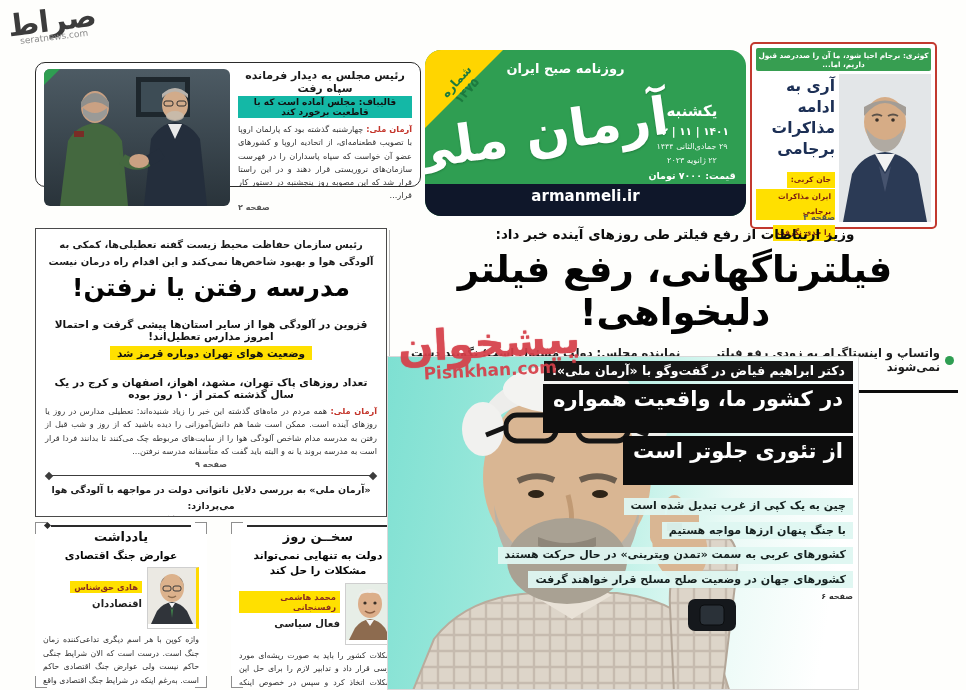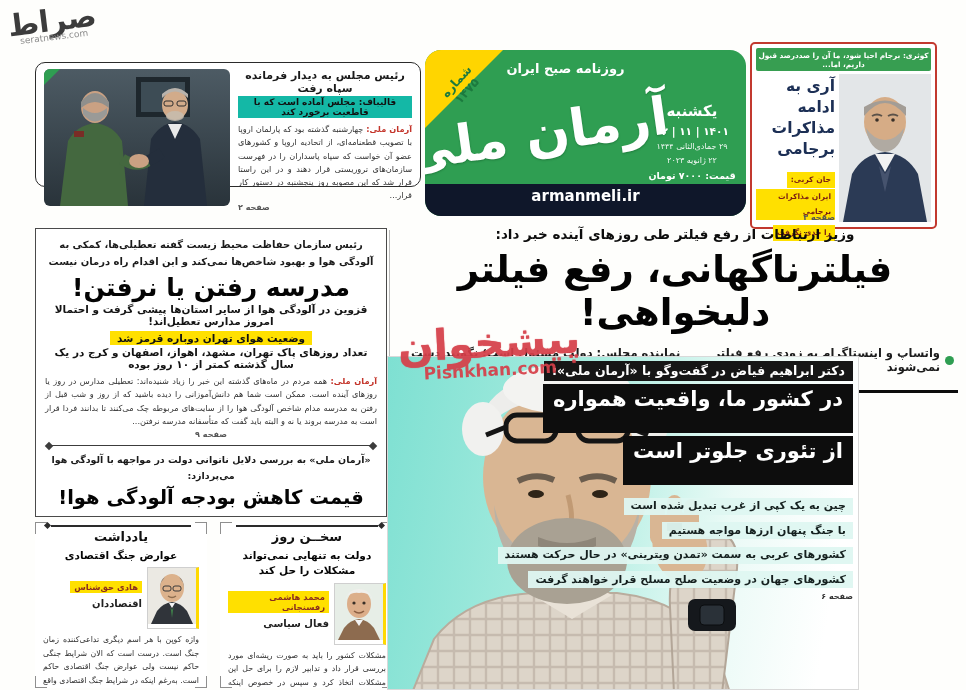--- a/index.html
+++ b/index.html
@@ -64,33 +64,33 @@
   .filter .bullets { display:flex; justify-content:space-between; margin-top:12px; padding:0 4px; }
   .filter .b { font-size:11.5px; font-weight:bold; color:#1c1c1c; display:flex; align-items:center; gap:5px;}
   .dot { width:9px; height:9px; border-radius:50%; background:#2f9e52; flex:none; display:inline-block;}
   .filter .pgline { text-align:left; margin:3px 2px 0 6px; }
   .rule { height:2.5px; background:#0c0c0c; margin-top:4px; }
 
   
   .leftbox { left:35px; top:228px; width:352px; height:289px; background:#fff; border:1px solid #4a4a4a; padding:7px 9px; overflow:hidden;}
   .leftbox .kicker { font-size:10px; font-weight:bold; text-align:center; line-height:1.7; color:#1b1b1b;}
   .leftbox h2.big { font-size:25px; text-align:center; margin-top:3px; color:#040404;}
-  .leftbox .sub { font-size:10.5px; font-weight:bold; text-align:center; margin-top:1px; color:#141414;}
+  .leftbox .sub { font-size:10.5px; font-weight:bold; text-align:center; margin-top:16px; color:#141414;}
   .leftbox .hl { display:block; width:fit-content; margin:4px auto 0; background:#ffe000; font-size:10.5px; font-weight:bold; padding:1px 7px; color:#111;}
   .leftbox .body { font-size:8.2px; text-align:justify; line-height:1.62; color:#333; margin-top:5px;}
   .leftbox .pgc { text-align:center; margin-top:2px;}
   .sep { height:1px; background:#3c3c3c; margin:6px 2px; position:relative; }
   .sep::before,.sep::after { content:""; position:absolute; top:-2.5px; width:6px; height:6px; background:#3c3c3c; transform:rotate(45deg); }
   .sep::before { right:-1px; } .sep::after { left:-1px; }
   .leftbox h2.mid { font-size:19.5px; text-align:center; margin-top:2px; color:#040404;}
 
   
   .colbox { top:522px; height:166px; background:#fff; padding:5px 8px 4px; }
   .note { left:35px; width:172px; }
-  .speech { left:220px; width:174px; }
+  .speech { left:231px; width:174px; }
   .corner { position:absolute; width:12px; height:12px; border:0 solid #8f8f8f; }
   .c-tl { top:0; left:0; border-top-width:1px; border-left-width:1px; }
   .c-tr { top:0; right:0; border-top-width:1px; border-right-width:1px; }
   .c-bl { bottom:0; left:0; border-bottom-width:1px; border-left-width:1px; }
   .c-br { bottom:0; right:0; border-bottom-width:1px; border-right-width:1px; }
   .col-head { font-size:13px; font-weight:bold; text-align:center; position:relative; padding-top:2px;}
   .col-head::before { content:""; position:absolute; top:-2px; left:8px; right:8px; height:1.5px; background:#2b2b2b;}
   .col-head::after { content:""; position:absolute; top:-4px; width:5px; height:5px; background:#2b2b2b; transform:rotate(45deg);}
   .note .col-head::after { left:2px; } .speech .col-head::after { right:2px; }
   .col-title { font-size:10.6px; font-weight:bold; text-align:center; margin-top:4px; line-height:1.45; color:#050505;}

